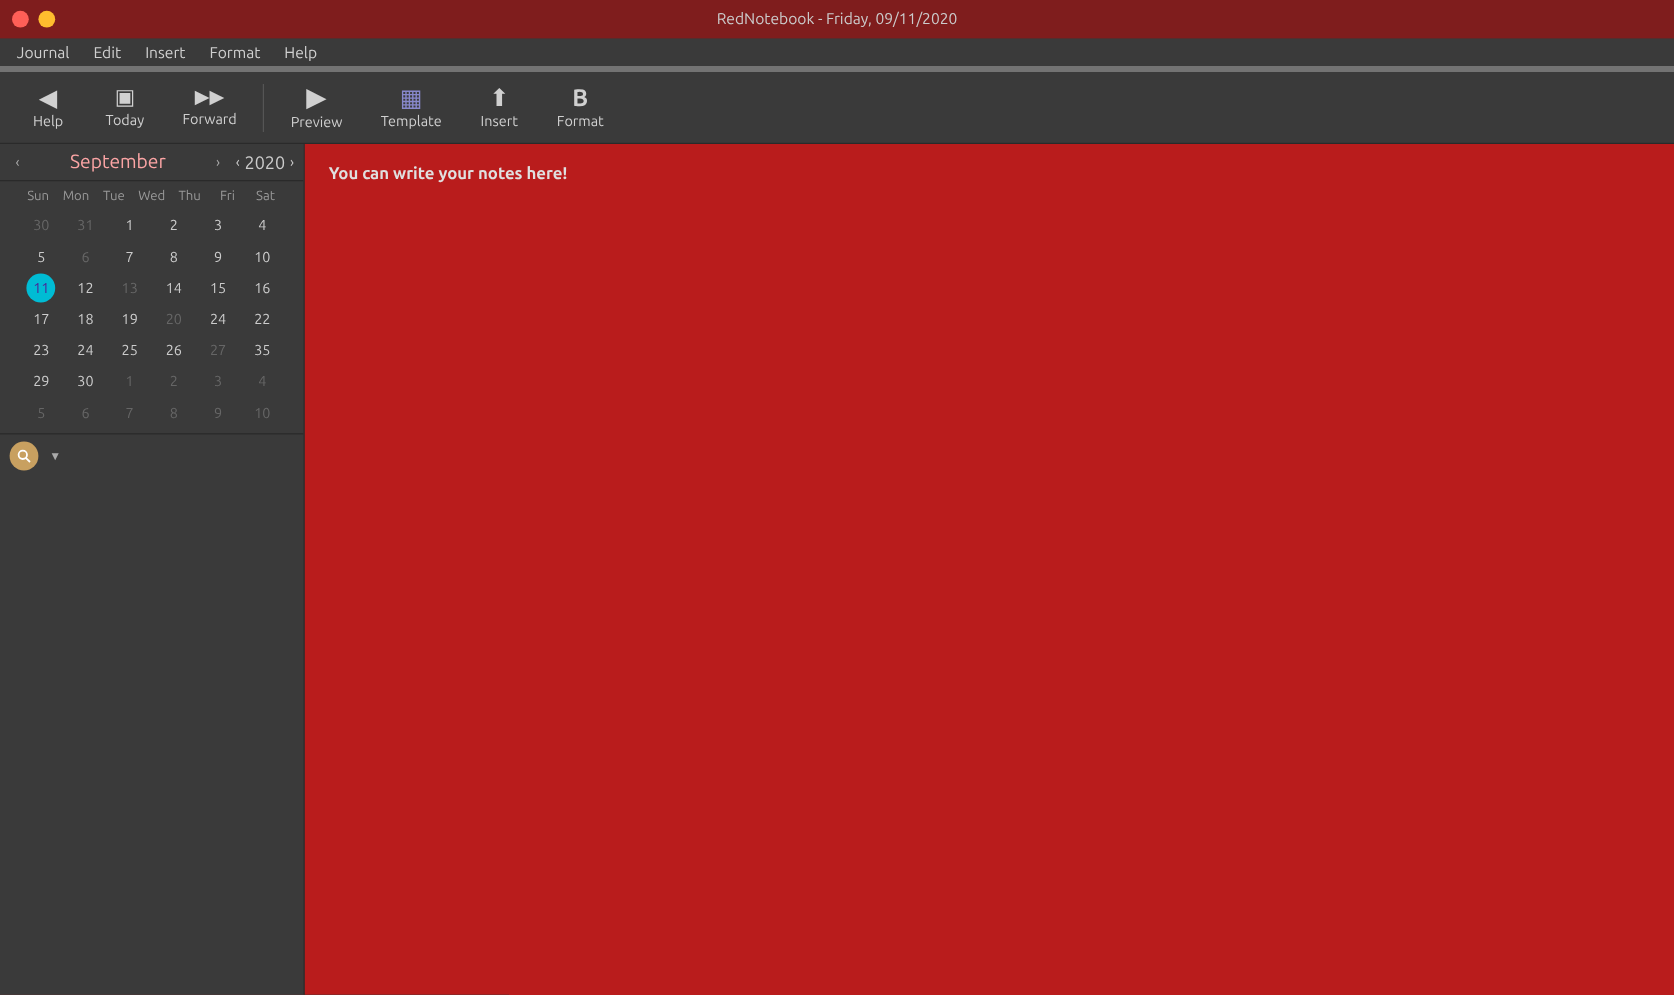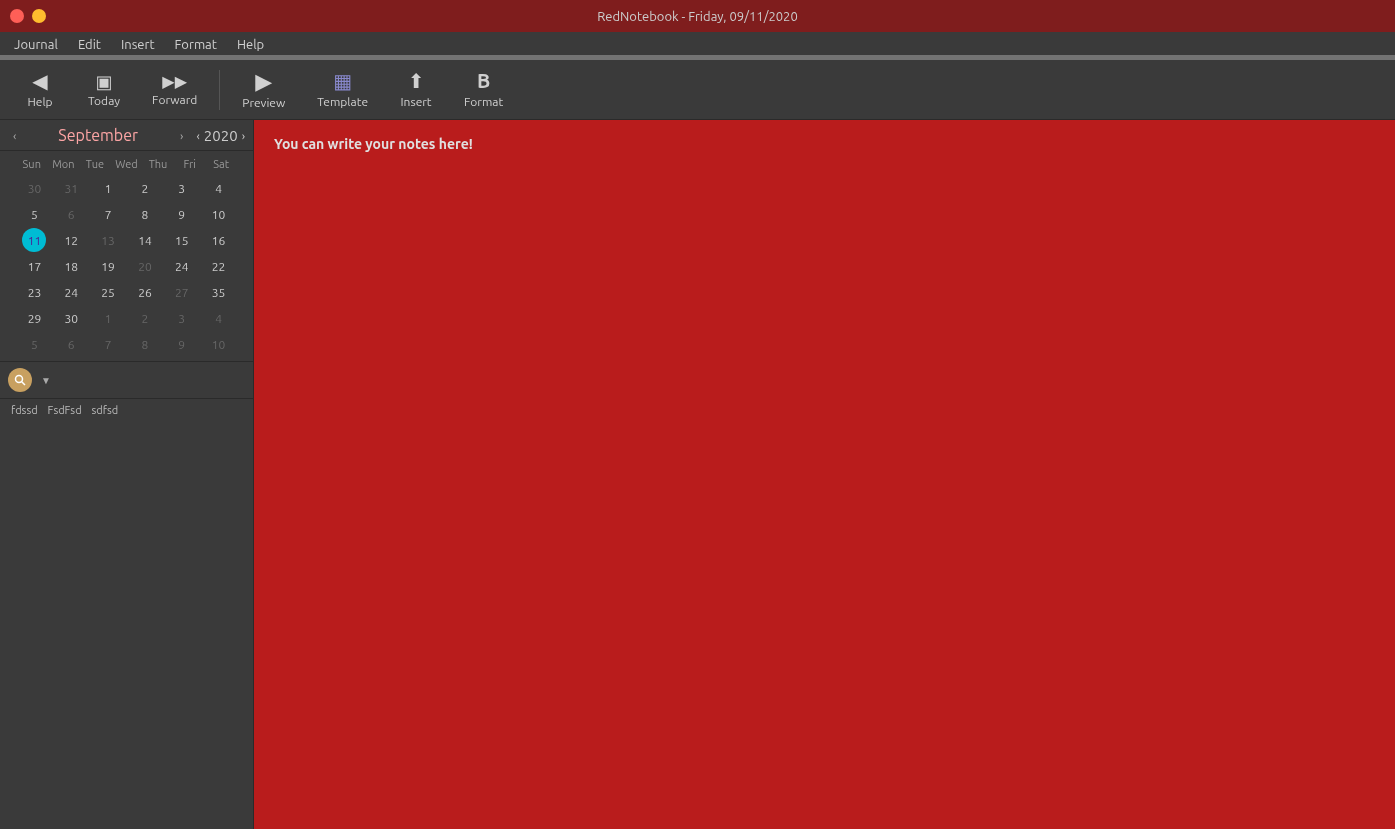--- a/index.html
+++ b/index.html
@@ -467,27 +467,20 @@
     <div class="sidebar-bottom">
       <div class="search-bar">
         <div class="search-icon-btn">
           <svg width="12" height="12" viewBox="0 0 12 12">
             <circle cx="5" cy="5" r="3.5" stroke="white" stroke-width="1.5" fill="none"></circle>
             <line x1="7.5" y1="7.5" x2="11" y2="11" stroke="white" stroke-width="1.5"></line>
           </svg>
         </div>
         <div class="search-dropdown">▼</div>
       </div>
-      <div class="tags-section">
-        <div class="tags-list" id="tags-list">
-        <span class="tag-item">fdssd</span>
-            <span class="tag-item">FsdFsd</span>
-            <span class="tag-item">sdfsd</span>
-          </div>
-      </div>
     </div>
   </div>
 
   <div class="editor-area">
     <div class="editor-content">
       <span class="editor-placeholder">You can write your notes here!</span>
     </div>
   </div>
 </div>
 

